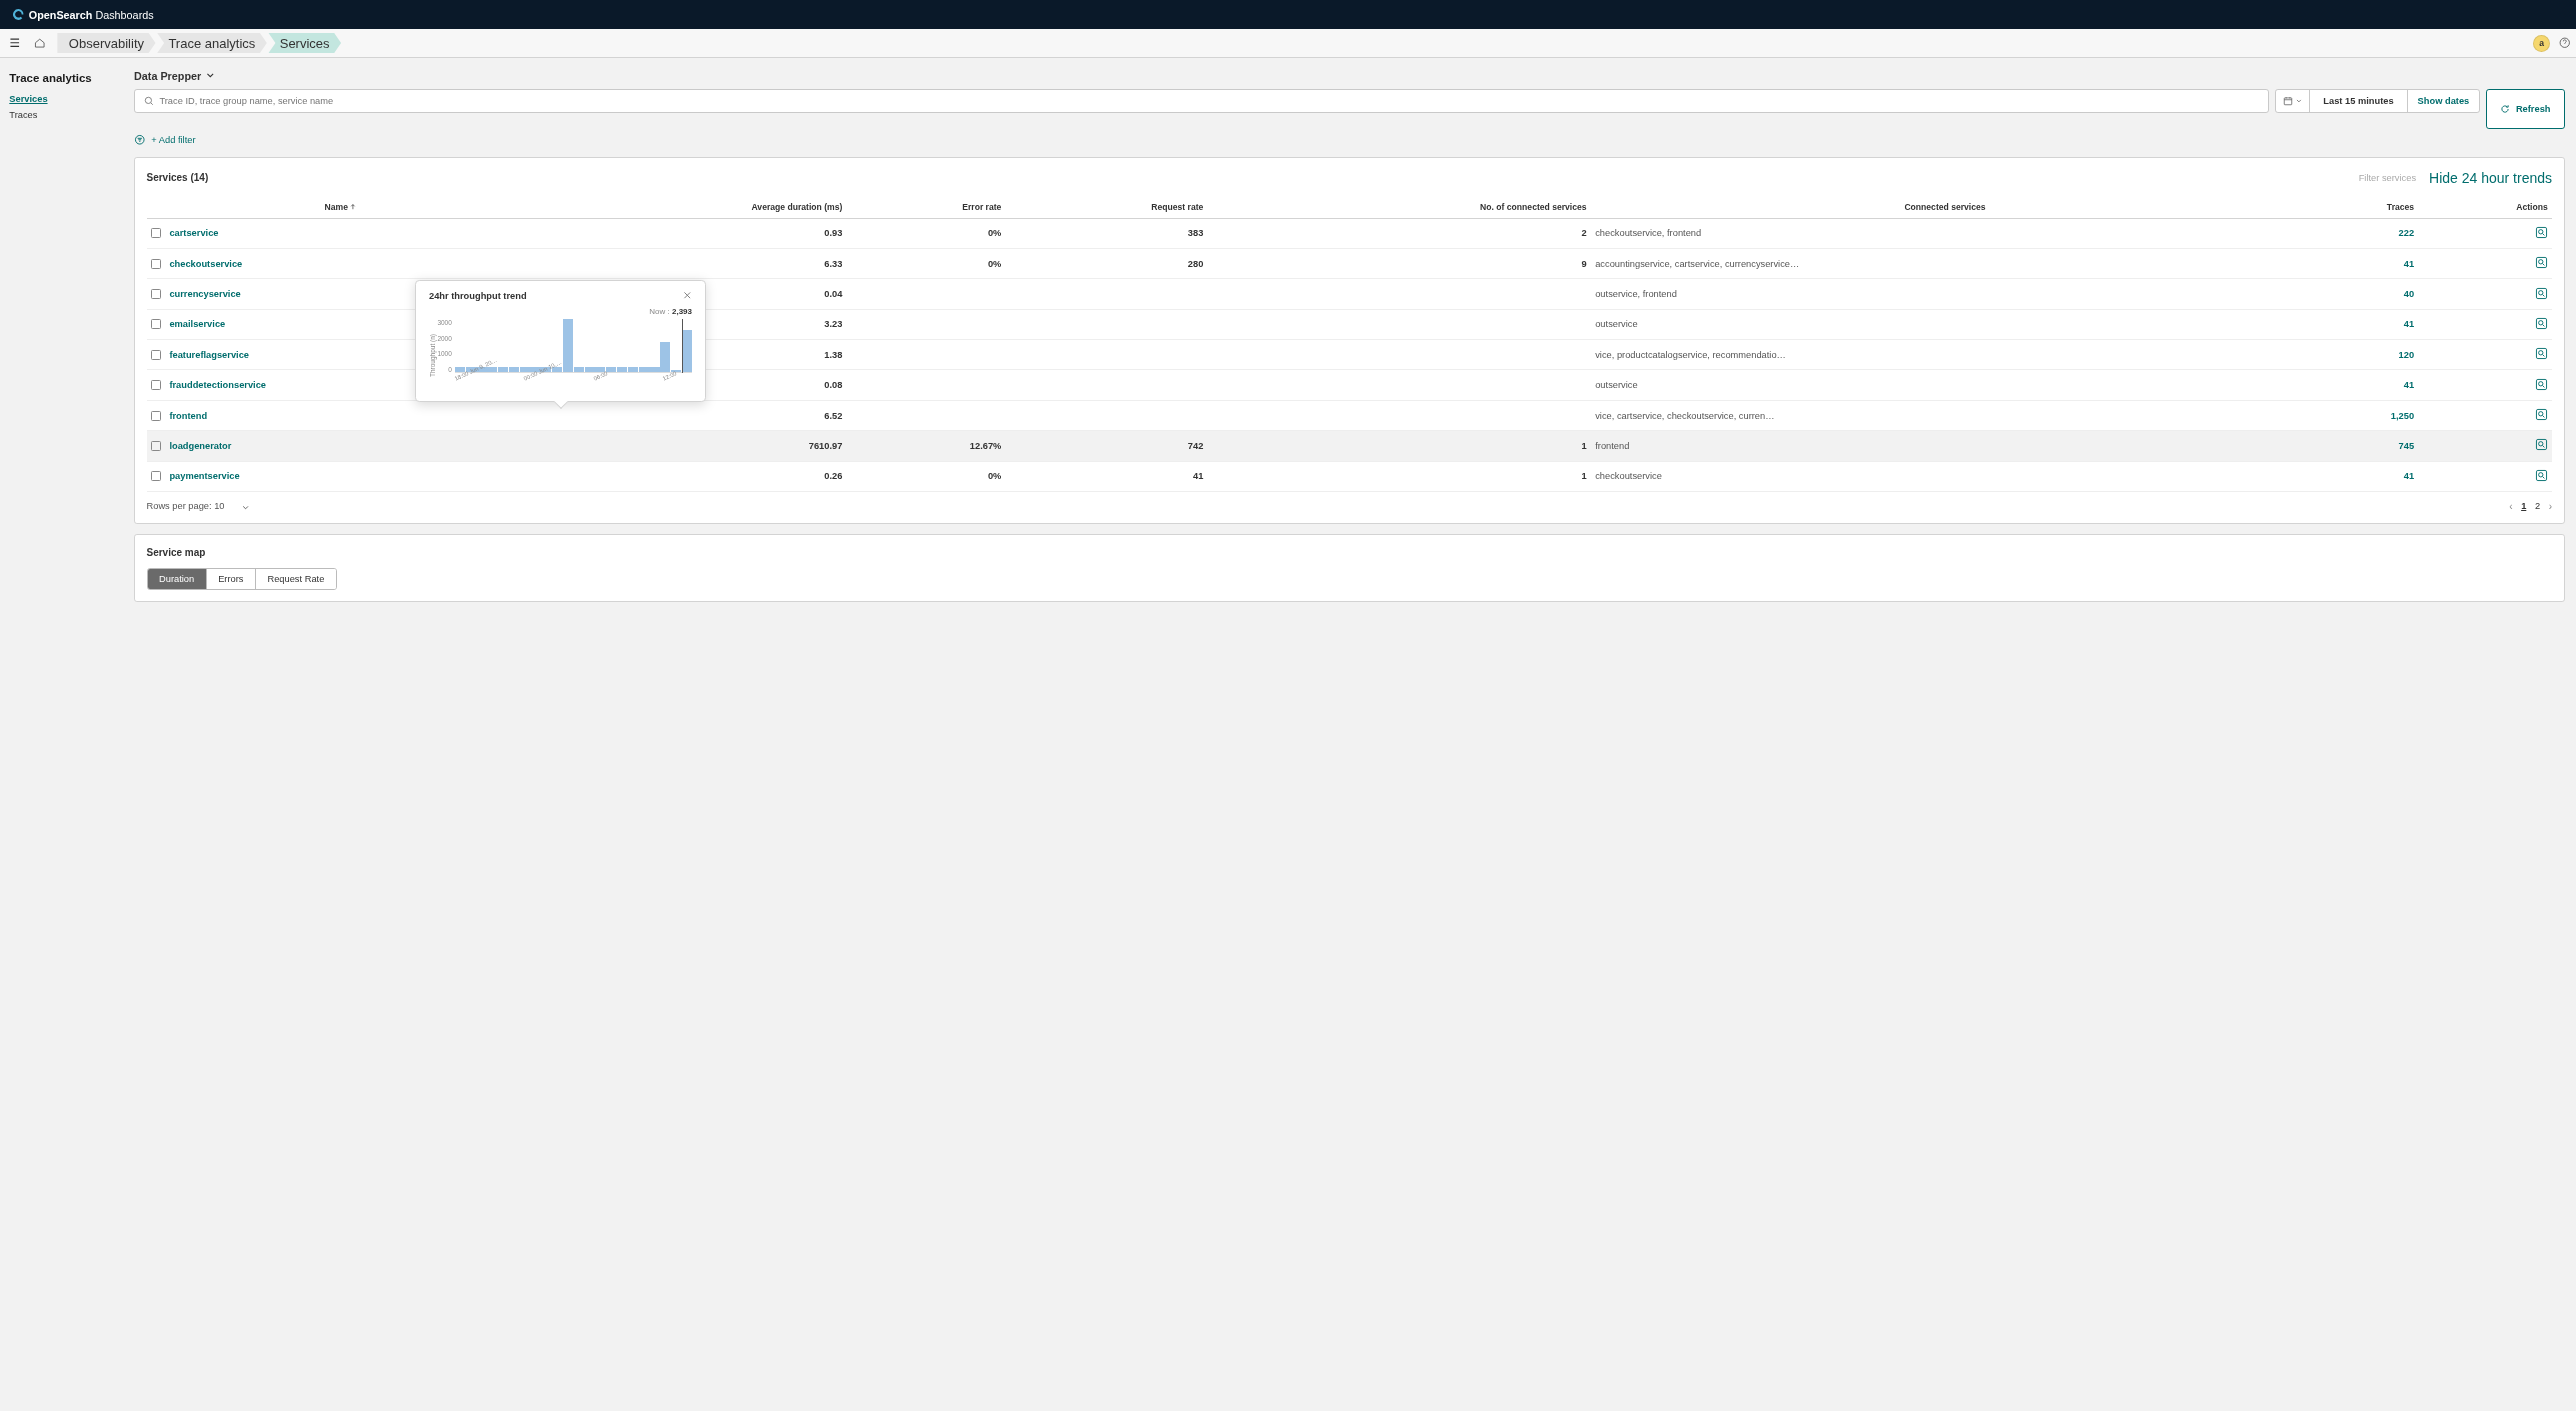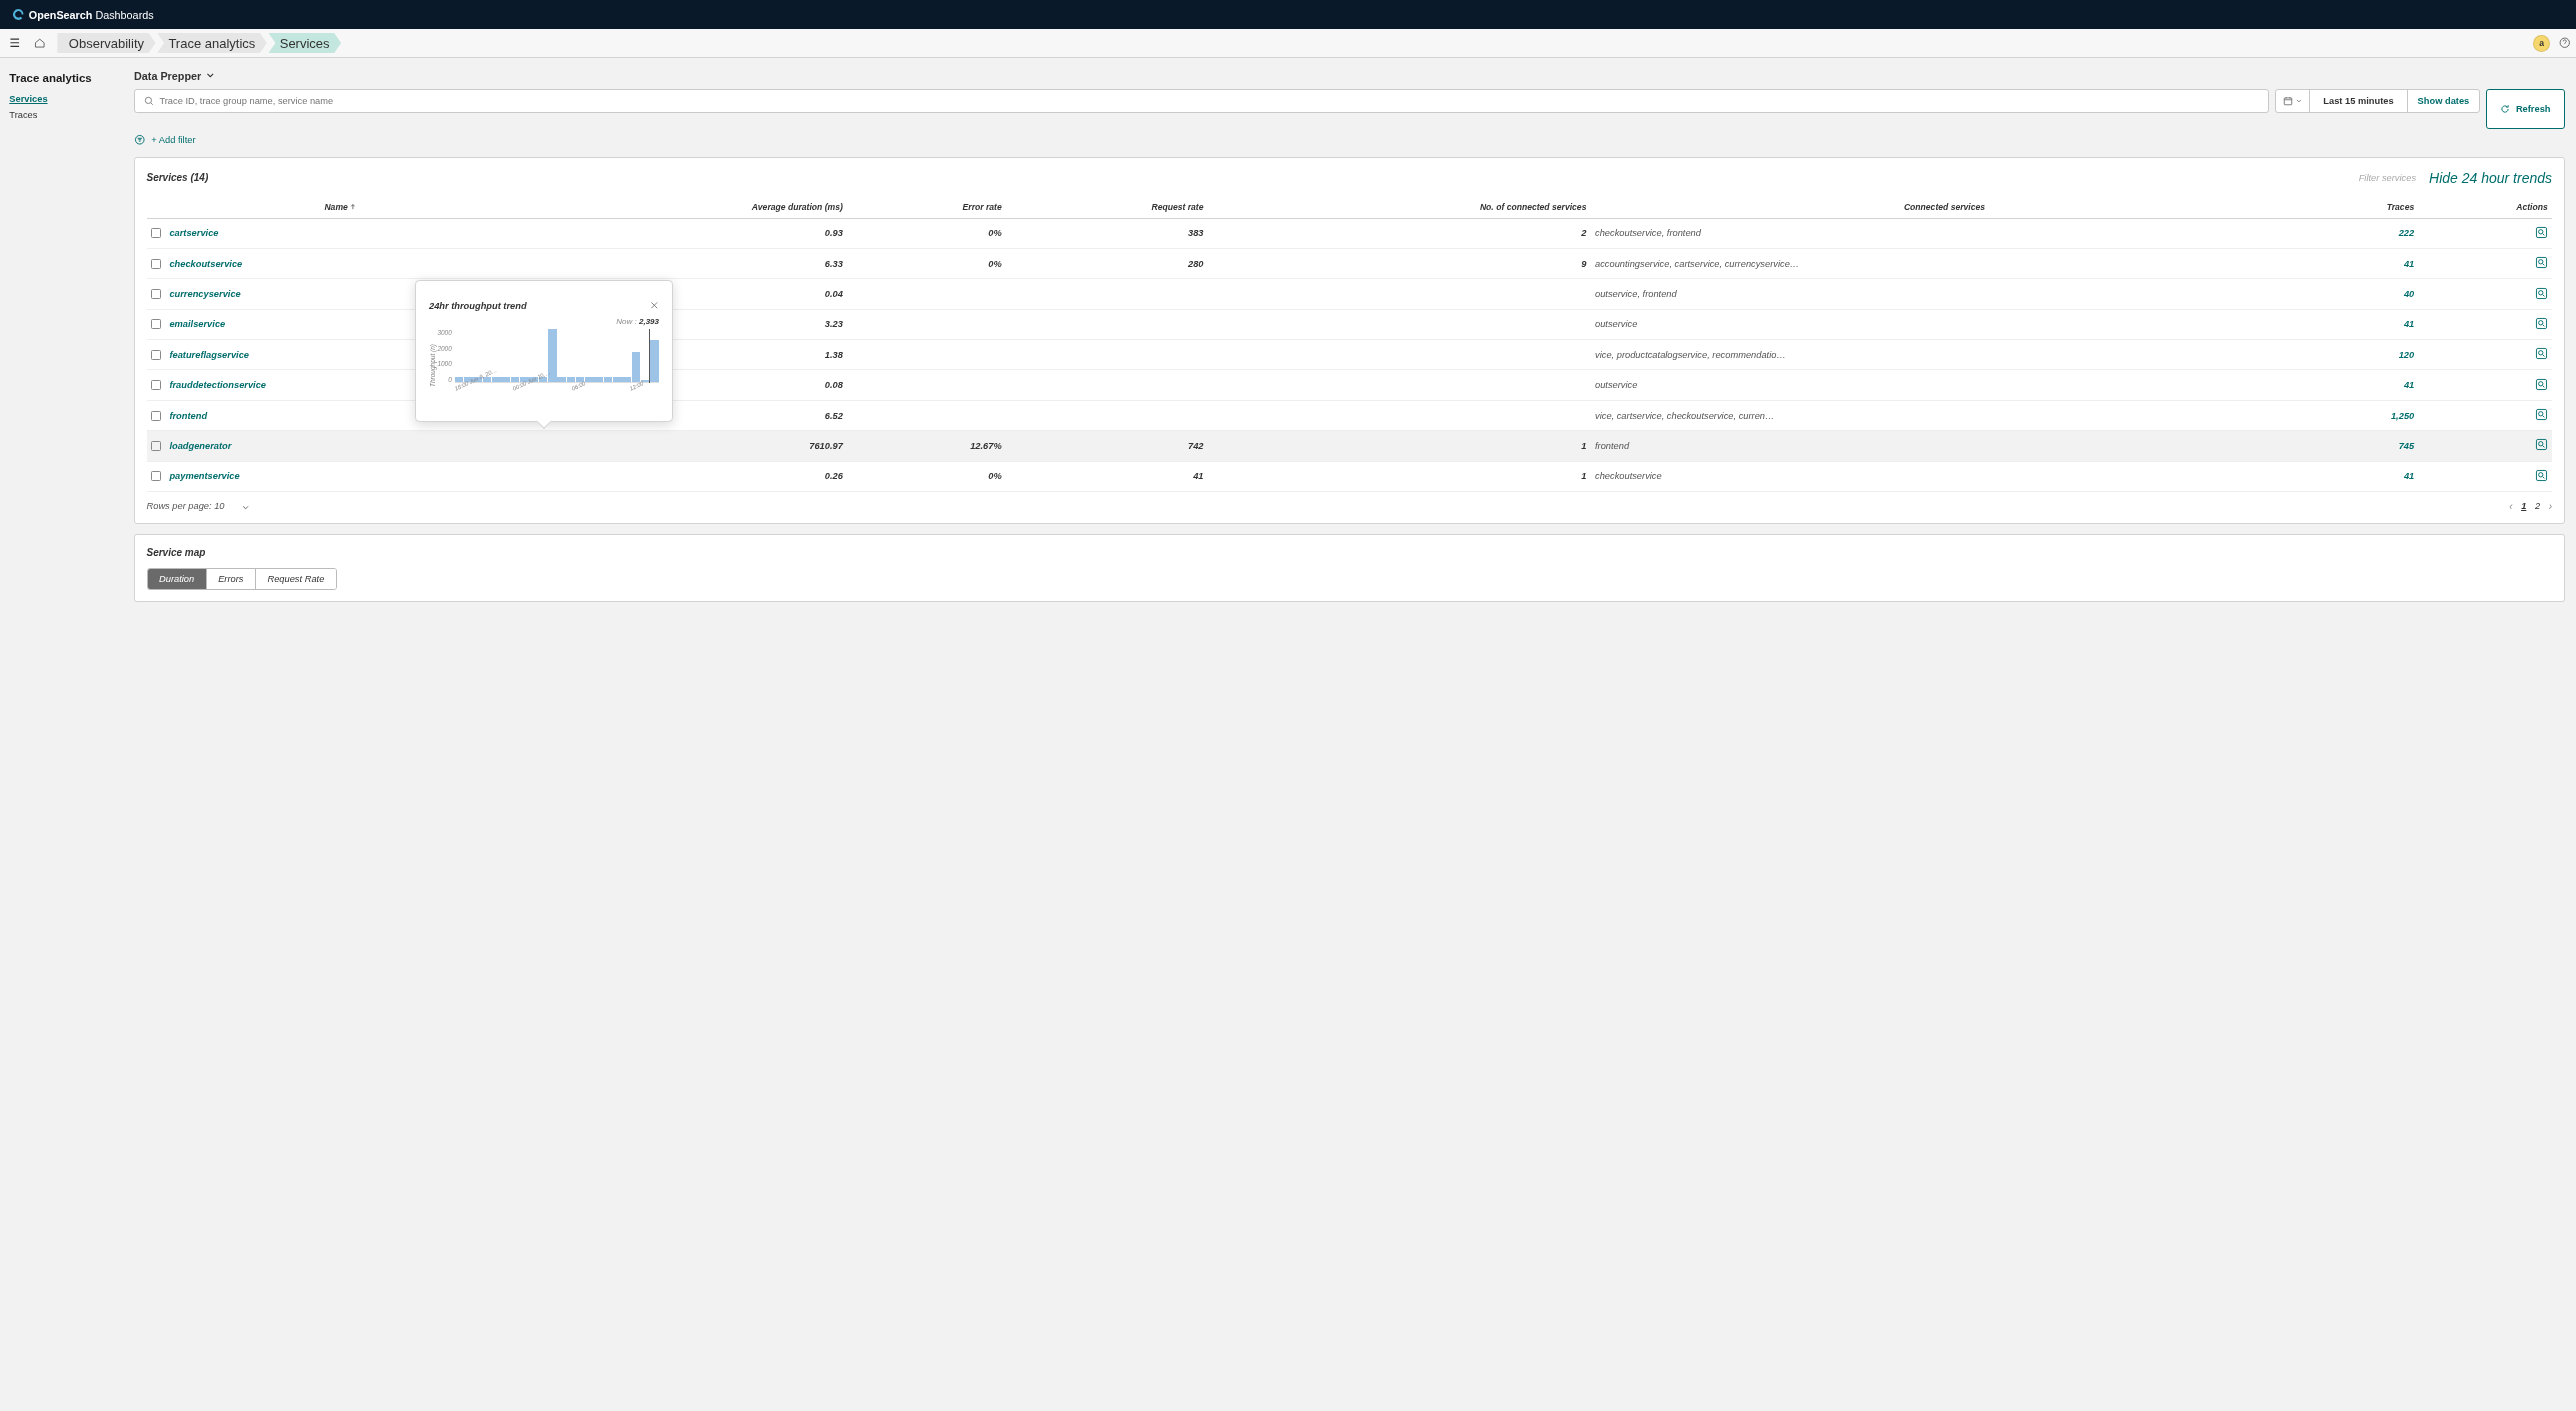--- a/index.html
+++ b/index.html
@@ -36,21 +36,21 @@
 .search-box svg { width: 10px; height: 10px; color: #777; margin-right: 5.8px; }
 .search-input { border: none; outline: none; flex: 1; font-size: 9.3px; background: transparent; }
 .date-picker { border: 0.7px solid #c9c9c9; border-radius: 2.9px; background: white; height: 24.4px; display: flex; align-items: center; overflow: hidden; }
 .date-icon-btn { padding: 0 7.2px; border-right: 0.7px solid #c9c9c9; height: 100%; display: flex; align-items: center; gap: 2.9px; cursor: pointer; color: #555; }
 .date-label { padding: 0 13px; font-size: 9.3px; font-weight: 600; }
 .show-dates { padding: 0 10px; color: #006d6d; font-size: 9.3px; font-weight: 600; cursor: pointer; border-left: 0.7px solid #c9c9c9; height: 100%; display: flex; align-items: center; }
 .refresh-btn { border: 0.7px solid #006d6d; border-radius: 2.9px; background: white; color: #006d6d; height: 40px; padding: 0 13px; display: flex; align-items: center; gap: 5.8px; font-size: 9.3px; font-weight: 600; cursor: pointer; }
 .filter-row { display: flex; align-items: center; gap: 5.8px; margin-bottom: 11.5px; }
 .filter-icon { width: 11.5px; height: 11.5px; color: #006d6d; }
 .add-filter { color: #006d6d; font-size: 9.3px; cursor: pointer; }
-.card { background: white; border: 0.7px solid #d3d3d3; border-radius: 2.9px; padding: 11.5px; margin-bottom: 10px; position: relative; font-style: italic; }
+.card { background: white; border: 0.7px solid #d3d3d3; border-radius: 2.9px; padding: 11.5px; margin-bottom: 10px; position: relative; }
 .card-head { display: flex; justify-content: space-between; align-items: center; margin-bottom: 10px; }
 .card-title { font-size: 10px; font-weight: 600; }
 .card-actions { display: flex; gap: 13px; align-items: center; }
 .filter-services { color: #aaa; font-size: 9.3px; }
 .hide-trends { color: #006d6d; font-size: 14px; cursor: pointer; }
 table { width: 100%; border-collapse: collapse; }
 th { text-align: center; font-size: 8.6px; font-weight: 700; color: #333; padding: 5.8px 4.3px; border-bottom: 0.7px solid #d3d3d3; }
 th.right { text-align: right; }
 td { padding: 7.2px 4.3px; border-bottom: 0.7px solid #eee; font-size: 9.3px; }
 td.right { text-align: right; font-weight: 600; }
@@ -65,21 +65,21 @@
 .rows-per { font-size: 9.3px; color: #555; display: flex; align-items: flex-end; gap: 17px; cursor: pointer; }
 .pagination { display: flex; align-items: center; gap: 8.6px; }
 .page-arrow { color: #888; cursor: pointer; font-size: 10px; }
 .page-num { font-size: 9.3px; cursor: pointer; }
 .page-num.active { font-weight: 700; text-decoration: underline; }
 .map-title { font-size: 10px; font-weight: 600; margin-bottom: 10px; }
 .seg-group { display: flex; border: 0.7px solid #bbb; border-radius: 2.9px; overflow: hidden; }
 .seg { padding: 5px 11.5px; font-size: 9.3px; cursor: pointer; border-right: 0.7px solid #bbb; background: white; text-align: center; }
 .seg:last-child { border-right: none; }
 .seg.active { background: #6a6a6a; color: white; }
-.popover { position: absolute; background: white; border: 0.7px solid #d3d3d3; border-radius: 4.3px; box-shadow: 0 2.9px 11.5px rgba(0,0,0,0.15); padding: 20px 13px; width: 258px; z-index: 100; }
+.popover { position: absolute; background: white; border: 0.7px solid #d3d3d3; border-radius: 4.3px; box-shadow: 0 2.9px 11.5px rgba(0,0,0,0.15); padding: 10px 13px; width: 291px; z-index: 100; }
 .pop-head { display: flex; justify-content: space-between; align-items: flex-start; margin-bottom: 5.8px; }
 .pop-title { font-size: 9.3px; font-weight: 600; }
 .pop-close { cursor: pointer; color: #777; }
 .pop-now { font-size: 8px; color: #888; text-align: right; margin-bottom: 2.9px; }
 .pop-chart { position: relative; height: 72px; display: flex; }
 .y-axis { display: flex; flex-direction: column; justify-content: space-between; font-size: 6.5px; color: #888; padding-right: 2.9px; height: 54px; align-items: flex-end; }
 .y-label { writing-mode: vertical-rl; transform: rotate(180deg); font-size: 6.5px; color: #888; margin-right: 1.4px; align-self: center; }
 .bars-area { flex: 1; position: relative; }
 .bars { display: flex; align-items: flex-end; height: 54px; gap: 0.7px; border-bottom:0.7px solid #ddd; }
 .bar { flex: 1; background: #9dc3e6; }

